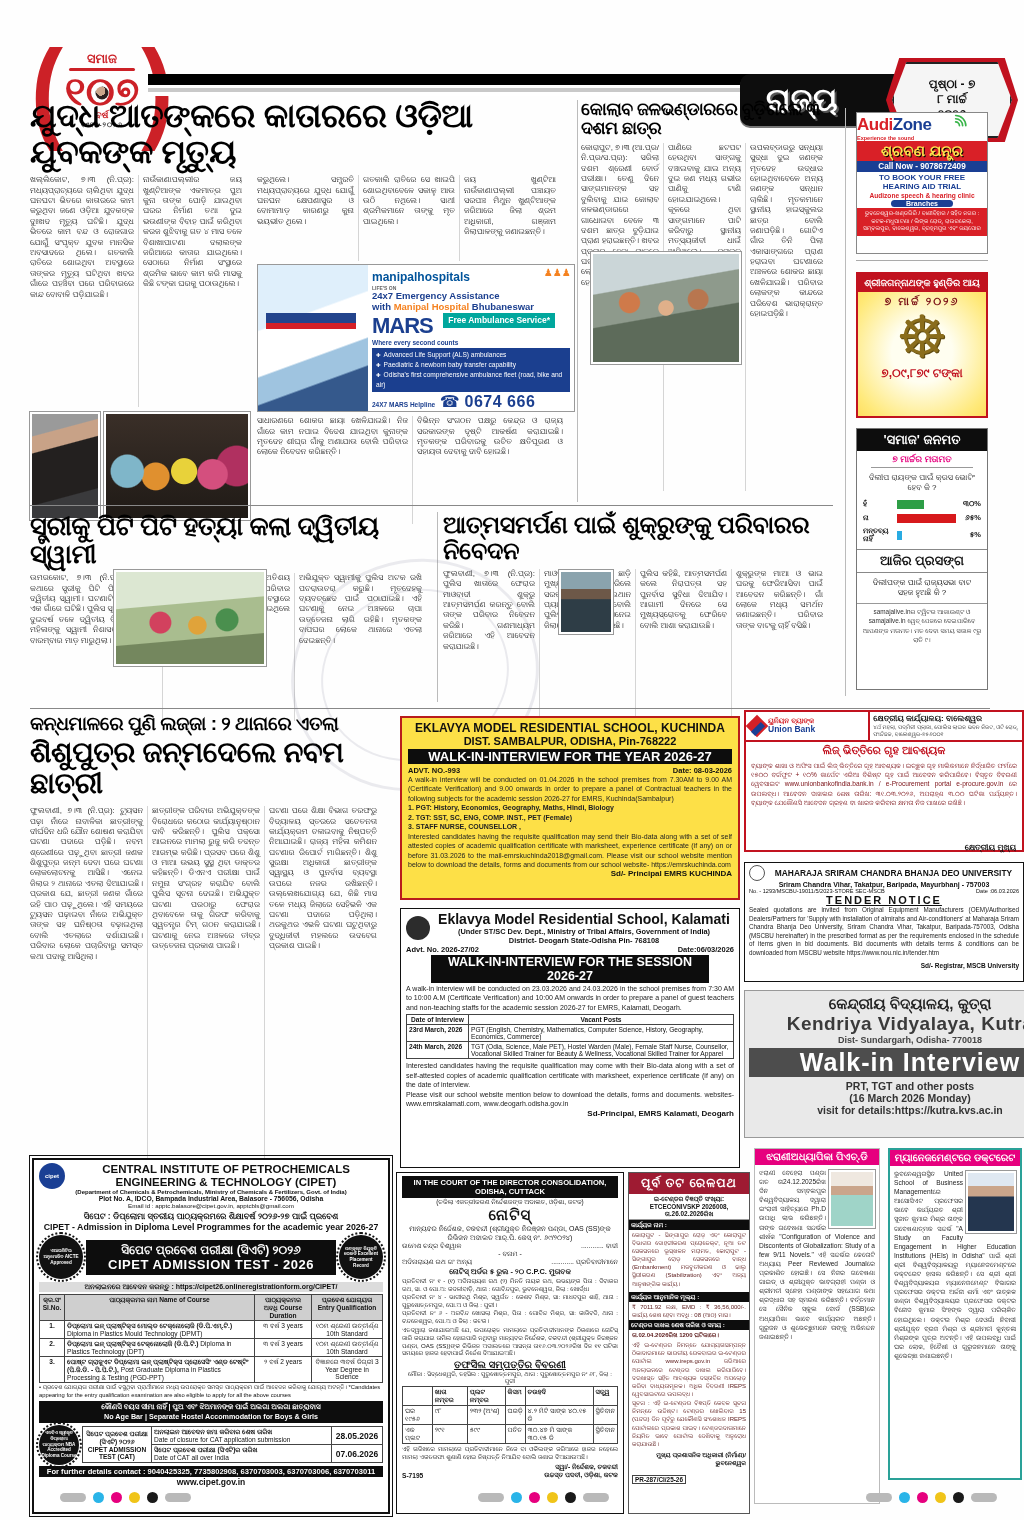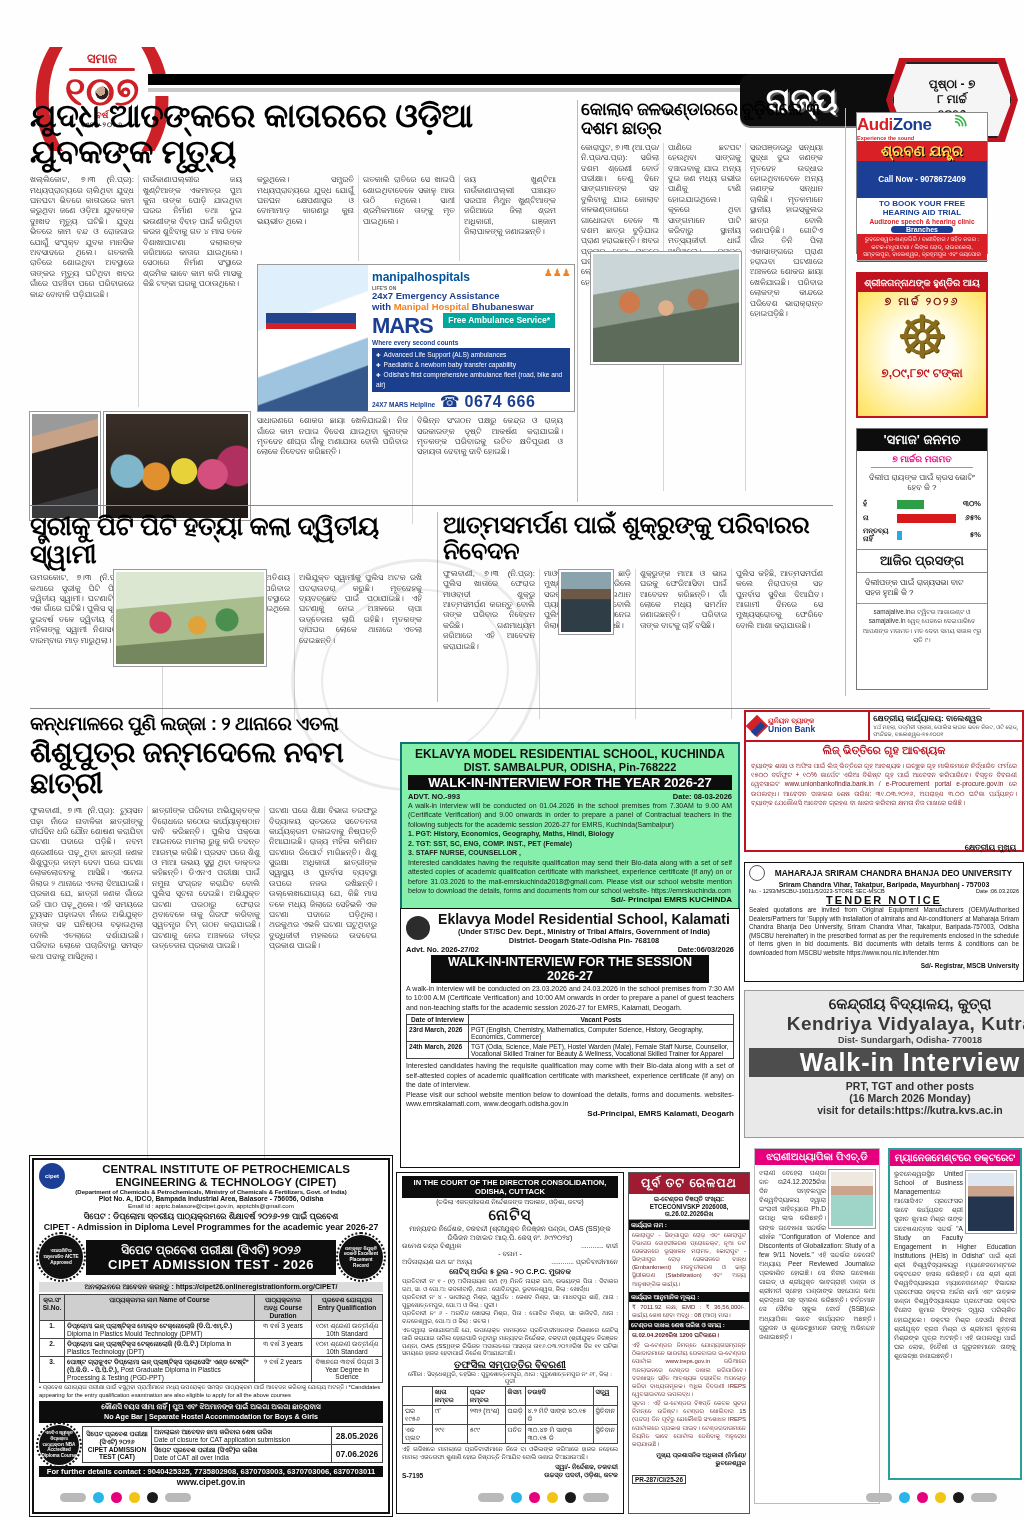--- a/index.html
+++ b/index.html
@@ -38,30 +38,30 @@
   
   .poll{left:856px;top:428px;width:132px;height:262px;border:1px solid #777;background:#fff;}
   .poll-head{background:#0d0d0d;color:#fff;font-weight:bold;font-size:13px;text-align:center;padding:3px 0;}
   .poll-sub{color:#e6007e;font-weight:bold;font-size:9px;text-align:center;padding:3px 0 2px;border-bottom:1px solid #999;margin:0 14px;}
   .poll-q{font-size:8px;text-align:center;padding:5px 6px 4px;color:#222;}
   .poll-row{display:flex;align-items:center;padding:2px 6px;}
   .poll-label{width:34px;font-size:7px;font-weight:bold;}
   .poll-bar{height:9px;display:inline-block;}
   .poll-pct{margin-left:auto;font-size:7.5px;font-weight:bold;}
   .poll-today{font-size:13px;font-weight:bold;text-align:center;border-top:1px solid #888;border-bottom:1px solid #888;padding:3px 0;margin-top:4px;}
-  .poll-q2{font-size:8px;padding:5px 8px;}
+  .poll-q2{font-size:8px;text-align:center;padding:5px 8px;}
   .poll-note{font-size:6.4px;text-align:center;color:#333;border-top:1px solid #999;padding:3px 4px;line-height:1.45;}
   
   .audz{left:856px;top:112px;width:132px;height:142px;border:1px solid #888;background:#fff;font-size:0;}
   .audz .brand{text-align:left;padding-top:2px;position:relative;}
   .audz .brand b{font-size:17px;letter-spacing:-.5px;}
   .audz .a1{color:#d92027;} .audz .a2{color:#1a3f94;}
   .audz .tg{display:block;font-size:5.5px;color:#d92027;font-weight:bold;}
   .audz .prod{background:#d92027;color:#ffe34d;font-weight:bold;font-size:15px;text-align:center;text-shadow:1px 1px 0 #000;padding:1px 0;}
-  .audz .call{background:#1a3f94;color:#fff;font-weight:bold;font-size:8.2px;text-align:center;padding:14px 0;}
+  .audz .call{background:#1a3f94;color:#fff;font-weight:bold;font-size:8.2px;text-align:center;padding:1px 0;}
   .audz .book{color:#1a3f94;font-weight:bold;font-size:8px;text-align:center;line-height:1.15;padding:1px 0;}
   .audz .clinic{color:#d92027;font-weight:bold;font-size:6.6px;text-align:center;}
   .audz .brpill{background:#1a3f94;color:#fff;font-size:7px;font-weight:bold;text-align:center;border-radius:8px;margin:1px 34px;}
   .audz .brs{background:#d92027;color:#fff;font-size:5.8px;text-align:center;line-height:1.3;padding:2px 3px 3px;}
   
   .hundi{left:856px;top:272px;width:132px;height:146px;border:2px solid #c1121f;background:radial-gradient(circle at 50% 55%,#fffef0 0 30%,#ffe97a 75%,#ffd84d);}
   .hundi .hd{background:#c1121f;color:#fff;font-weight:bold;font-size:9.5px;text-align:center;padding:3px 0;}
   .hundi .dt{color:#7a0f17;font-weight:bold;font-size:11px;text-align:center;letter-spacing:2px;padding:3px 0 0;}
   .hundi .chakra{font-size:58px;line-height:1;text-align:center;color:#8a6d1c;text-shadow:1px 1px 0 #5e4a10;}
   .hundi .amt{color:#c1121f;font-weight:bold;font-size:12px;text-align:center;}
@@ -76,21 +76,21 @@
   .mars .h1 .o{color:#f58220;}
   .mars .marslogo{display:inline-block;color:#1b3f8f;font-weight:bold;font-size:22px;letter-spacing:-1px;}
   .mars .wec{color:#1b3f8f;font-size:6.5px;font-weight:bold;}
   .mars .free{display:inline-block;background:#00a79d;color:#fff;font-weight:bold;font-size:8.5px;line-height:1.1;padding:3px 5px;vertical-align:top;margin-left:6px;}
   .mars .band{background:#1b3f8f;color:#fff;font-size:6.6px;line-height:1.5;padding:2px 4px;margin-top:2px;}
   .mars .band div:before{content:"✚";margin-right:3px;font-size:5.5px;}
   .mars .hl{color:#1b3f8f;font-weight:bold;font-size:6.5px;margin-top:2px;}
   .mars .ph{color:#1b3f8f;font-weight:bold;font-size:16px;letter-spacing:.5px;}
   .mars .ppl{position:absolute;right:3px;top:2px;color:#f58220;font-size:10px;}
   
-  .boxad{background:#86efac;border:2px solid #0f766e;margin-top:26px;}
+  .boxad{background:#fde047;border:2px solid #b91c1c;}
   .bandblk{background:#0d0d0d;color:#fff;font-weight:bold;text-align:center;}
   .small{font-size:7px;line-height:1.35;text-align:justify;color:#222;}
   table.adtab{border-collapse:collapse;width:100%;}
   table.adtab td,table.adtab th{border:1px solid #444;font-size:6.6px;padding:1px 2px;text-align:left;vertical-align:top;}
   
   .ub{border:2px solid #c1121f;background:#fff;}
   .ub .top{display:flex;border-bottom:2px solid #c1121f;}
   .ub .lg{width:45%;border-right:2px solid #c1121f;display:flex;align-items:center;gap:3px;padding:3px;}
   .ub .lg .emb{width:16px;height:16px;position:relative;}
   .ub .lg .emb:before{content:"";position:absolute;inset:0;background:#d42027;transform:rotate(45deg);}
@@ -254,21 +254,21 @@
         </div>
       </div>
     </div>
   </div>
 
   <div class="abs" style="left:581px;top:100px;width:252px;height:402px;" data-name="article-kolab">
     <div class="headline" style="font-size:17.5px;" data-name="article-kolab-headline">କୋଲାବ ଜଳଭଣ୍ଡାରରେ ବୁଡ଼ିଗଲେ ୩ ଦଶମ ଛାତ୍ର</div>
     <div class="colrow" style="margin-top:5px;">
       <div class="jtxt" style="width:82px;height:348px;" data-name="article-kolab-col1">କୋରାପୁଟ, ୭।୩ (ଆ.ପ୍ର/ନି.ପ୍ର/ସ.ପ୍ର): ସରିଲା ଦଶମ ଶ୍ରେଣୀ ବୋର୍ଡ ପରୀକ୍ଷା। ତେଣୁ ଦିନେ ସା‌ଙ୍ଗମାନଙ୍କ ସହ ବୁଲିବାକୁ ଯାଇ କୋଲାବ ଜଳଭଣ୍ଡାରରେ ଗାଧୋଇବା ବେଳେ ୩ ଦଶମ ଛାତ୍ର ବୁଡ଼ିଯାଇ ପ୍ରାଣ ହରାଇଛନ୍ତି। ଖବର ପ୍ରଚାର ହେବା ମାତ୍ରେ ଘଟଣାସ୍ଥଳରେ ଶହ ଶହ ଲୋକ ଜମା ହୋଇଯାଇଥିଲେ।</div>
       <div class="jtxt" style="width:82px;height:348px;" data-name="article-kolab-col2">ପାଣିରେ ଛଟପଟ ହେଉଥିବା ସାଙ୍ଗକୁ ବଞ୍ଚାଇବାକୁ ଯାଇ ଅନ୍ୟ ଦୁଇ ଜଣ ମଧ୍ୟ ଗଭୀର ପାଣିକୁ ଟାଣି ହୋଇଯାଇଥିଲେ। କୂଳରେ ଥିବା ସାଙ୍ଗମାନେ ପାଟି କରିବାରୁ ସ୍ଥାନୀୟ ମତ୍ସ୍ୟଜୀବୀ ଧାଇଁ ଆସିଥିଲେ। ଦମକଳ ବାହିନୀ ଓ ଓଡ୍ରାଫ ଟିମ୍ ଉଦ୍ଧାର କାର୍ଯ୍ୟ ଚଳାଇଛି।</div>
-      <div class="jtxt" style="width:82px;height:348px;" data-name="article-kolab-col3">ସରପଞ୍ଡାରରୁ ସନ୍ଧ୍ୟା ସୁଦ୍ଧା ଦୁଇ ଜଣଙ୍କ ମୃତଦେହ ଉଦ୍ଧାର ହୋଇଥିବାବେଳେ ଅନ୍ୟ ଜଣଙ୍କ ସନ୍ଧାନ ଚାଲିଛି। ମୃତକମାନେ ସ୍ଥାନୀୟ ହାଇସ୍କୁଲର ଛାତ୍ର ବୋଲି ଜଣାପଡ଼ିଛି। ଗୋଟିଏ ଗାଁର ତିନି ପିଲା ଏକାସାଙ୍ଗରେ ପ୍ରାଣ ହରାଇବା ଘଟଣାରେ ଅଞ୍ଚଳରେ ଶୋକର ଛାୟା ଖେଳିଯାଇଛି। ପରିବାର ଲୋକଙ୍କ କାନ୍ଦରେ ପରିବେଶ ଭାରାକ୍ରାନ୍ତ ହୋଇପଡ଼ିଛି।</div>
+      <div class="jtxt" style="width:82px;height:348px;" data-name="article-kolab-col3">ଉପଲବ୍ଡାରରୁ ସନ୍ଧ୍ୟା ସୁଦ୍ଧା ଦୁଇ ଜଣଙ୍କ ମୃତଦେହ ଉଦ୍ଧାର ହୋଇଥିବାବେଳେ ଅନ୍ୟ ଜଣଙ୍କ ସନ୍ଧାନ ଚାଲିଛି। ମୃତକମାନେ ସ୍ଥାନୀୟ ହାଇସ୍କୁଲର ଛାତ୍ର ବୋଲି ଜଣାପଡ଼ିଛି। ଗୋଟିଏ ଗାଁର ତିନି ପିଲା ଏକାସାଙ୍ଗରେ ପ୍ରାଣ ହରାଇବା ଘଟଣାରେ ଅଞ୍ଚଳରେ ଶୋକର ଛାୟା ଖେଳିଯାଇଛି। ପରିବାର ଲୋକଙ୍କ କାନ୍ଦରେ ପରିବେଶ ଭାରାକ୍ରାନ୍ତ ହୋଇପଡ଼ିଛି।</div>
     </div>
     <div class="photo abs" style="left:10px;top:152px;width:150px;height:112px;background:
       radial-gradient(circle at 25% 45%,#cf7a4a 0 8%,transparent 9%),
       radial-gradient(circle at 50% 50%,#e0b08a 0 8%,transparent 9%),
       radial-gradient(circle at 72% 42%,#b8764f 0 8%,transparent 9%),
       linear-gradient(170deg,#cbd6d8 0 30%,#8e9a8c 31% 55%,#5d6b5a 56%);" data-name="kolab-rescue-photo"></div>
   </div>
 
   <div class="abs audz" data-name="audizone-ad">
     <div class="brand" data-name="audizone-logo">
@@ -338,22 +338,22 @@
       linear-gradient(175deg,#dce7d2 0 35%,#a9bd8f 36% 70%,#74875e 71%);" data-name="husband-case-photo"></div>
   </div>
 
   <div class="vrule" style="left:437px;top:512px;height:190px;" data-name="column-divider-2"></div>
 
   <div class="abs" style="left:443px;top:512px;width:392px;height:192px;" data-name="article-shukru">
     <div class="headline" style="font-size:24px;" data-name="article-shukru-headline">ଆତ୍ମସମର୍ପଣ ପାଇଁ ଶୁକ୍ରୁଙ୍କୁ ପରିବାରର ନିବେଦନ</div>
     <div class="colrow" style="margin-top:5px;">
       <div class="jtxt" style="width:96px;height:150px;" data-name="article-shukru-col1">ଫୁଲବାଣୀ, ୭।୩ (ନି.ପ୍ର): ପୁଲିସ ଖାତାରେ ଫେରାର ମାଓବାଦୀ ଶୁକ୍ରୁ ଆତ୍ମସମର୍ପଣ କରନ୍ତୁ ବୋଲି ତାଙ୍କ ପରିବାର ନିବେଦନ କରିଛି। ଗଣମାଧ୍ୟମ ଜରିଆରେ ଏହି ଆବେଦନ କରାଯାଇଛି।</div>
       <div class="jtxt" style="width:96px;height:150px;" data-name="article-shukru-col2">ମାଓବାଦୀ ସଂଗଠନ ଛାଡ଼ି ମୁଖ୍ୟସ୍ରୋତକୁ ଫେରିଲେ ସରକାରଙ୍କ ଥଇଥାନ ପ୍ୟାକେଜ ମିଳିବ ବୋଲି ପୁଲିସ କହିଛି। ଏନେଇ ଜିଲାରେ ଚର୍ଚ୍ଚା ଜୋର ଧରିଛି।</div>
+      <div class="jtxt" style="width:96px;height:150px;" data-name="article-shukru-col4">ପୁଲିସ କହିଛି, ଆତ୍ମସମର୍ପଣ କଲେ ନିରାପତ୍ତା ସହ ପୁନର୍ବାସ ସୁବିଧା ଦିଆଯିବ। ଆଗାମୀ ଦିନରେ ସେ ମୁଖ୍ୟସ୍ରୋତକୁ ଫେରିବେ ବୋଲି ଆଶା କରାଯାଉଛି।</div>
       <div class="jtxt" style="width:96px;height:150px;" data-name="article-shukru-col3">ଶୁକ୍ରୁଙ୍କ ମାଆ ଓ ଭାଇ ଘରକୁ ଫେରିଆସିବା ପାଇଁ ଆବେଦନ କରିଛନ୍ତି। ଗାଁ ଲୋକେ ମଧ୍ୟ ସମର୍ଥନ ଜଣାଇଛନ୍ତି। ପରିବାର ତାଙ୍କ ବାଟକୁ ଚାହିଁ ବସିଛି।</div>
-      <div class="jtxt" style="width:96px;height:150px;" data-name="article-shukru-col4">ପୁଲିସ କହିଛି, ଆତ୍ମସମର୍ପଣ କଲେ ନିରାପତ୍ତା ସହ ପୁନର୍ବାସ ସୁବିଧା ଦିଆଯିବ। ଆଗାମୀ ଦିନରେ ସେ ମୁଖ୍ୟସ୍ରୋତକୁ ଫେରିବେ ବୋଲି ଆଶା କରାଯାଉଛି।</div>
     </div>
     <div class="photo abs" style="left:116px;top:58px;width:54px;height:64px;background:linear-gradient(#8aa3ad 0 28%,#6d5848 29% 45%,#2e3d46 46%);" data-name="shukru-portrait-photo"></div>
   </div>
 
   <div class="hrule" style="left:30px;top:708px;width:960px;background:#888;" data-name="row-divider-2"></div>
 
   <div class="abs" style="left:30px;top:714px;width:358px;height:440px;" data-name="article-kandhamal">
     <div class="headline" style="font-size:19px;" data-name="article-kandhamal-kicker">କନ୍ଧମାଳରେ ପୁଣି ଲଜ୍ଜା : ୨ ଥାନାରେ ଏତଲା</div>
     <div class="headline" style="font-size:29px;margin-top:2px;" data-name="article-kandhamal-headline">ଶିଶୁପୁତ୍ର ଜନ୍ମଦେଲେ ନବମ ଛାତ୍ରୀ</div>
     <div class="colrow" style="margin-top:7px;">

